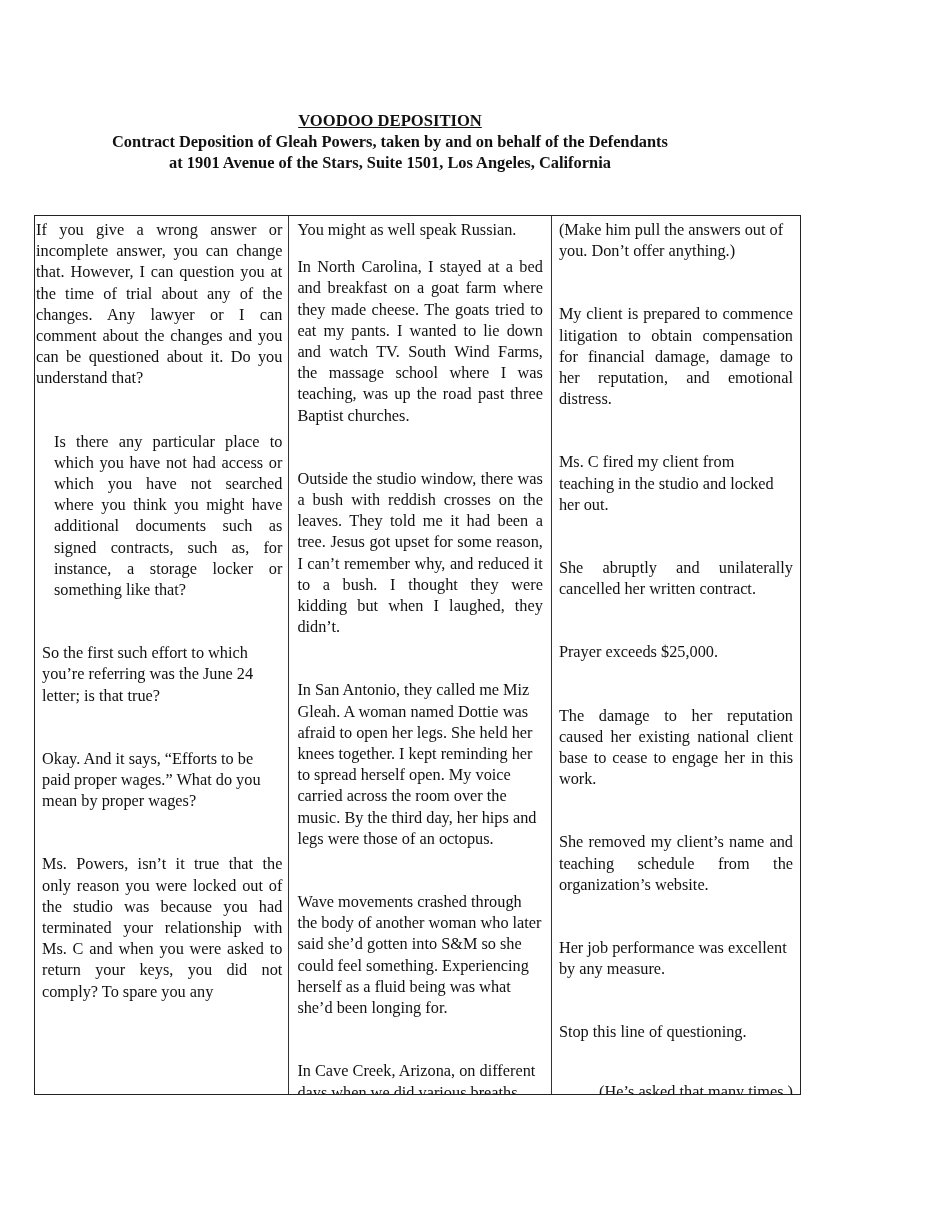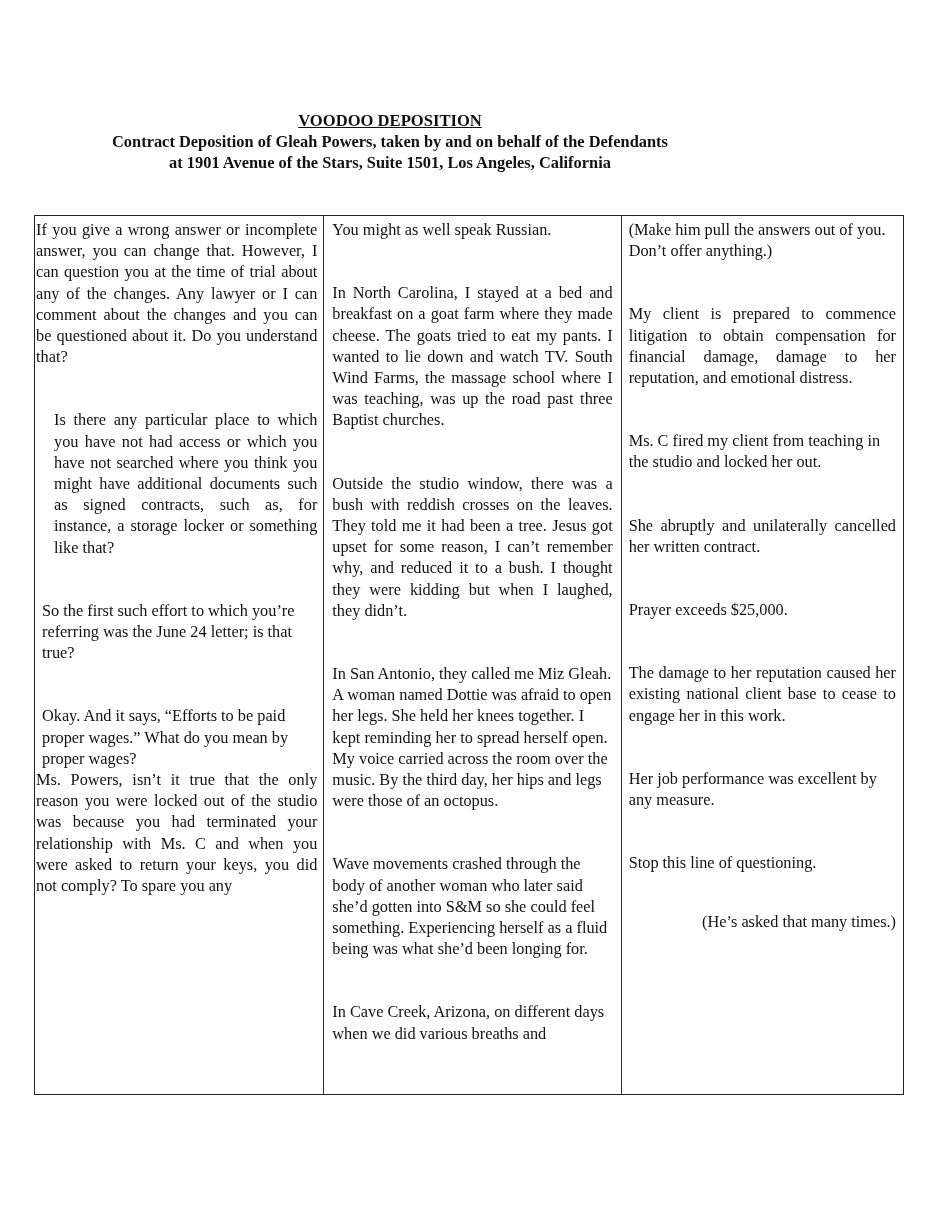--- a/index.html
+++ b/index.html
@@ -26,21 +26,21 @@
     line-height: 21px;
   }
   .header .title {
     text-decoration: underline;
     font-size: 16.6px;
   }
   .table {
     position: absolute;
     left: 34px;
     top: 215px;
-    width: 870px;
+    width: 767px;
     height: 880px;
     border: 1.5px solid #222;
     display: flex;
     box-sizing: border-box;
   }
   .col {
     box-sizing: border-box;
     height: 100%;
     overflow: hidden;
     font-size: 16.3px;
@@ -62,36 +62,37 @@
   <div>at 1901 Avenue of the Stars, Suite 1501, Los Angeles, California</div>
 </div>
 
 <div class="table">
 
   <div class="col col1">
     <p class="p j" style="margin-top:0;"> If you give a wrong answer or incomplete answer, you can change that. However, I can question you at the time of trial about any of the changes. Any lawyer or I can comment about the changes and you can be questioned about it. Do you understand that?</p>
     <p class="p j" style="margin-top:42px; padding-left:18px;">Is there any particular place to which you have not had access or which you have not searched where you think you might have additional documents such as signed contracts, such as, for instance, a storage locker or something like that?</p>
     <p class="p l" style="margin-top:42px; padding-left:6px;">So the first such effort to which you’re referring was the June 24 letter; is that true?</p>
     <p class="p l" style="margin-top:42px; padding-left:6px;">Okay. And it says, “Efforts to be paid proper wages.” What do you mean by proper wages?</p>
-    <p class="p j" style="">Ms. Powers, isn’t it true that the only reason you were locked out of the studio was because you had terminated your relationship with Ms. C and when you were asked to return your keys, you did not comply? To spare you any</p>
+    <p class="p j" style="margin-top:42px; padding-left:6px;">Ms. Powers, isn’t it true that the only reason you were locked out of the studio was because you had terminated your relationship with Ms. C and when you were asked to return your keys, you did not comply? To spare you any</p>
   </div>
 
   <div class="col col2">
     <p class="p l" style="margin-top:0;">You might as well speak Russian.</p>
-    <p class="p j" style="margin-top:42px;">In North Carolina, I stayed at a bed and breakfast on a goat farm where they made cheese. The goats tried to eat my pants. I wanted to lie down and watch TV. South Wind Farms, the massage school where I was teaching, was up the road past three Baptist churches.</p>
+    <p class="p j" style="margin-top:16px;">In North Carolina, I stayed at a bed and breakfast on a goat farm where they made cheese. The goats tried to eat my pants. I wanted to lie down and watch TV. South Wind Farms, the massage school where I was teaching, was up the road past three Baptist churches.</p>
     <p class="p j" style="margin-top:42px;">Outside the studio window, there was a bush with reddish crosses on the leaves. They told me it had been a tree. Jesus got upset for some reason, I can’t remember why, and reduced it to a bush. I thought they were kidding but when I laughed, they didn’t.</p>
     <p class="p l" style="margin-top:42px;">In San Antonio, they called me Miz Gleah. A woman named Dottie was afraid to open her legs. She held her knees together. I kept reminding her to spread herself open. My voice carried across the room over the music. By the third day, her hips and legs were those of an octopus.</p>
     <p class="p l" style="margin-top:42px;">Wave movements crashed through the body of another woman who later said she’d gotten into S&amp;M so she could feel something. Experiencing herself as a fluid being was what she’d been longing for.</p>
     <p class="p l" style="margin-top:42px;">In Cave Creek, Arizona, on different days when we did various breaths and</p>
   </div>
 
   <div class="col col3">
     <p class="p l" style="margin-top:0;">(Make him pull the answers out of you. Don’t offer anything.)</p>
     <p class="p j" style="margin-top:42px;">My client is prepared to commence litigation to obtain compensation for financial damage, damage to her reputation, and emotional distress.</p>
     <p class="p l" style="margin-top:42px;">Ms. C fired my client from teaching in the studio and locked her out.</p>
     <p class="p j" style="margin-top:42px;">She abruptly and unilaterally cancelled her written contract.</p>
     <p class="p l" style="margin-top:42px;">Prayer exceeds $25,000.</p>
     <p class="p j" style="margin-top:42px;">The damage to her reputation caused her existing national client base to cease to engage her in this work.</p>
+    <p class="p j" style="margin-top:42px;">She removed my client’s name and teaching schedule from the organization’s website.</p>
     <p class="p l" style="margin-top:42px;">Her job performance was excellent by any measure.</p>
     <p class="p l" style="margin-top:42px;">Stop this line of questioning.</p>
     <p class="p l" style="margin-top:38px;text-align:right;">(He’s asked that many times.)</p>
   </div>
 </div>
 
 </body></html>

